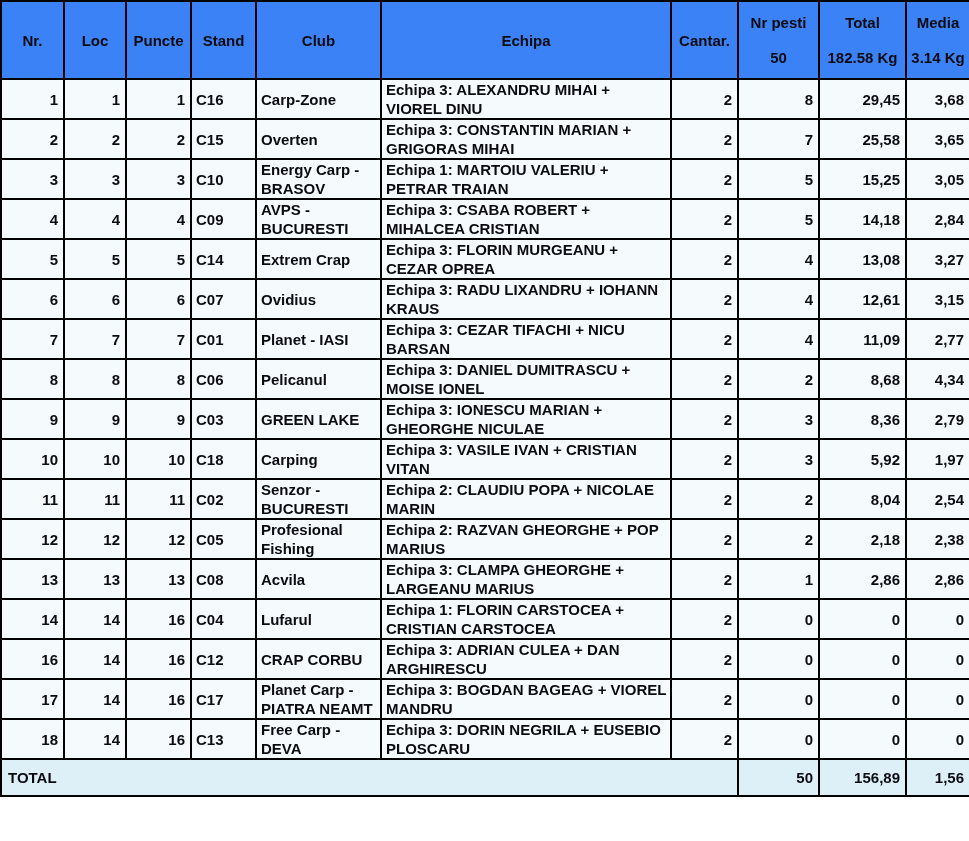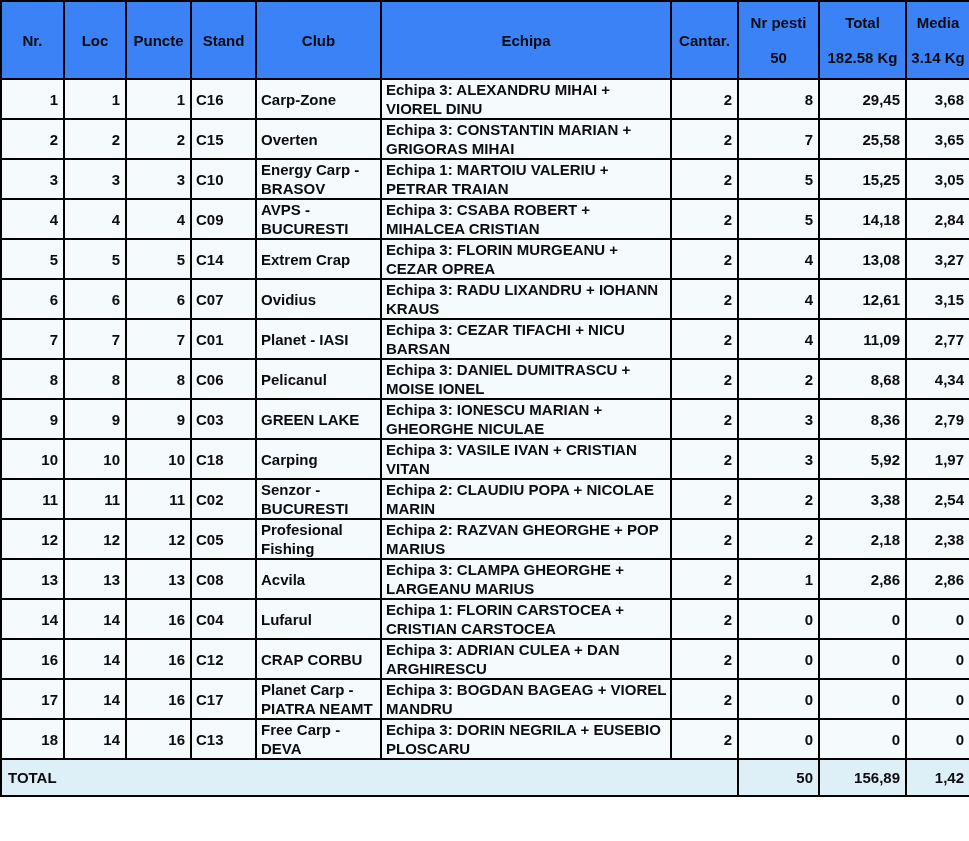--- a/index.html
+++ b/index.html
@@ -234,21 +234,21 @@
         </tr>
         <tr>
           <td class="num">11</td>
           <td class="num">11</td>
           <td class="num">11</td>
           <td class="txt">C02</td>
           <td class="txt">Senzor - BUCURESTI</td>
           <td class="txt">Echipa 2: CLAUDIU POPA + NICOLAE MARIN</td>
           <td class="num">2</td>
           <td class="num">2</td>
-          <td class="num">3,38</td>
+          <td class="num">8,04</td>
           <td class="num">2,54</td>
         </tr>
         <tr>
           <td class="num">12</td>
           <td class="num">12</td>
           <td class="num">12</td>
           <td class="txt">C05</td>
           <td class="txt">Profesional Fishing</td>
           <td class="txt">Echipa 2: RAZVAN GHEORGHE + POP MARIUS</td>
           <td class="num">2</td>
@@ -315,17 +315,17 @@
           <td class="num">0</td>
           <td class="num">0</td>
           <td class="num">0</td>
         </tr>
       </tbody>
     <tfoot>
       <tr>
         <td class="label" colspan="7">TOTAL</td>
         <td class="num">50</td>
         <td class="num">156,89</td>
-        <td class="num">1,42</td>
+        <td class="num">1,56</td>
       </tr>
     </tfoot>
   </table>
 </div>
 
 </body></html>

